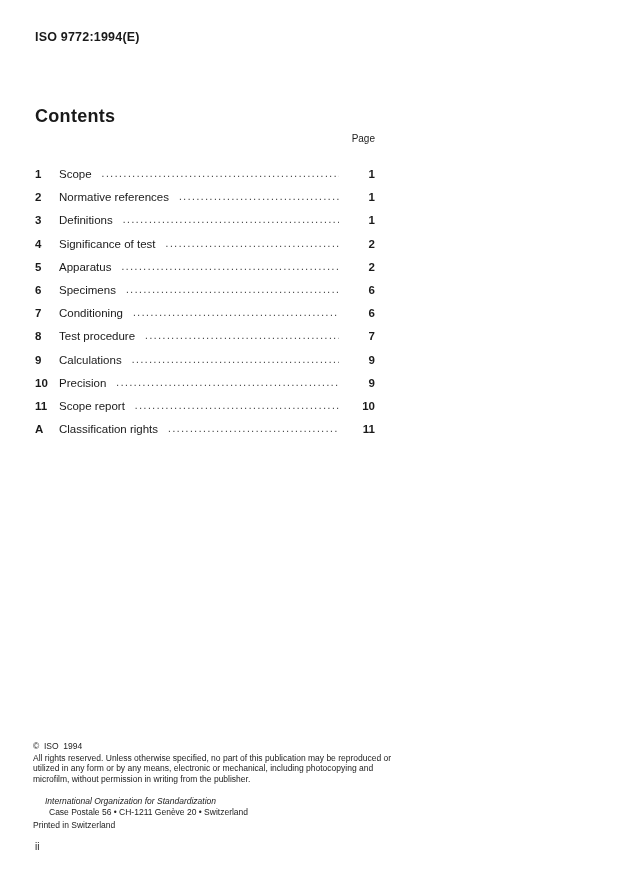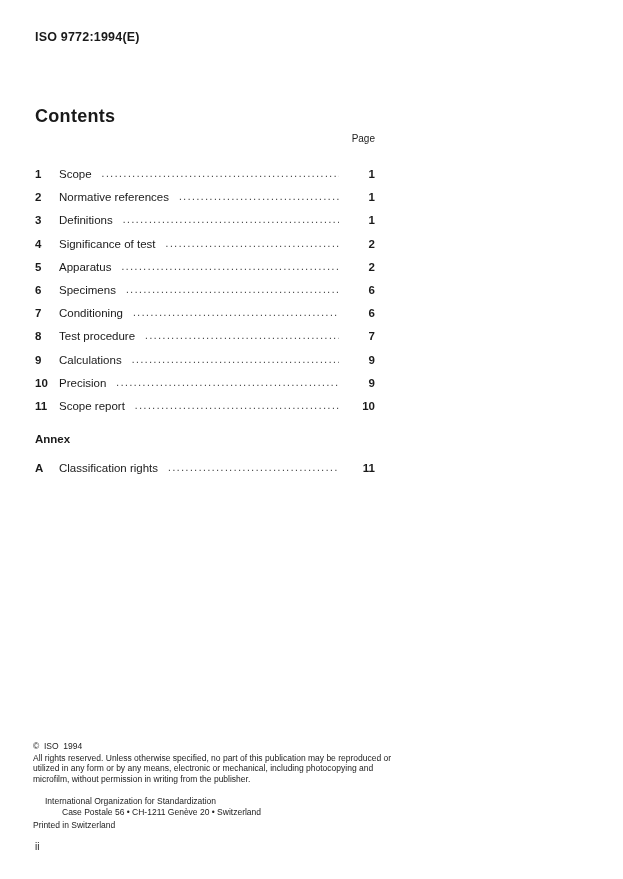--- a/index.html
+++ b/index.html
@@ -96,23 +96,24 @@
   }
   .footer-copyright {
     white-space: pre-wrap;
     margin-bottom: 1px;
   }
   .footer-rights {
     margin-bottom: 12px;
   }
   .footer-org {
     margin-left: 12px;
+    font-style: italic;
   }
   .footer-address {
-    margin-left: 29px;
+    margin-left: 16px;
     margin-bottom: 3px;
   }
   .footer-printed {
     margin-left: 0;
   }
   .roman-page-num {
     position: absolute;
     top: 841px;
     left: 35px;
     font-size: 10px;
@@ -201,21 +202,20 @@
       <span class="toc-page">9</span>
     </div>
 
     <div class="toc-row">
       <span class="toc-num">11</span>
       <span class="toc-title">Scope report</span>
       <span class="toc-leader"></span>
       <span class="toc-page">10</span>
     </div>
 
-    <div class="annex-label">Annex</div>
 
     <div class="toc-row">
       <span class="toc-num">A</span>
       <span class="toc-title">Classification rights</span>
       <span class="toc-leader"></span>
       <span class="toc-page">11</span>
     </div>
   </div>
 
   <div class="footer-block">

